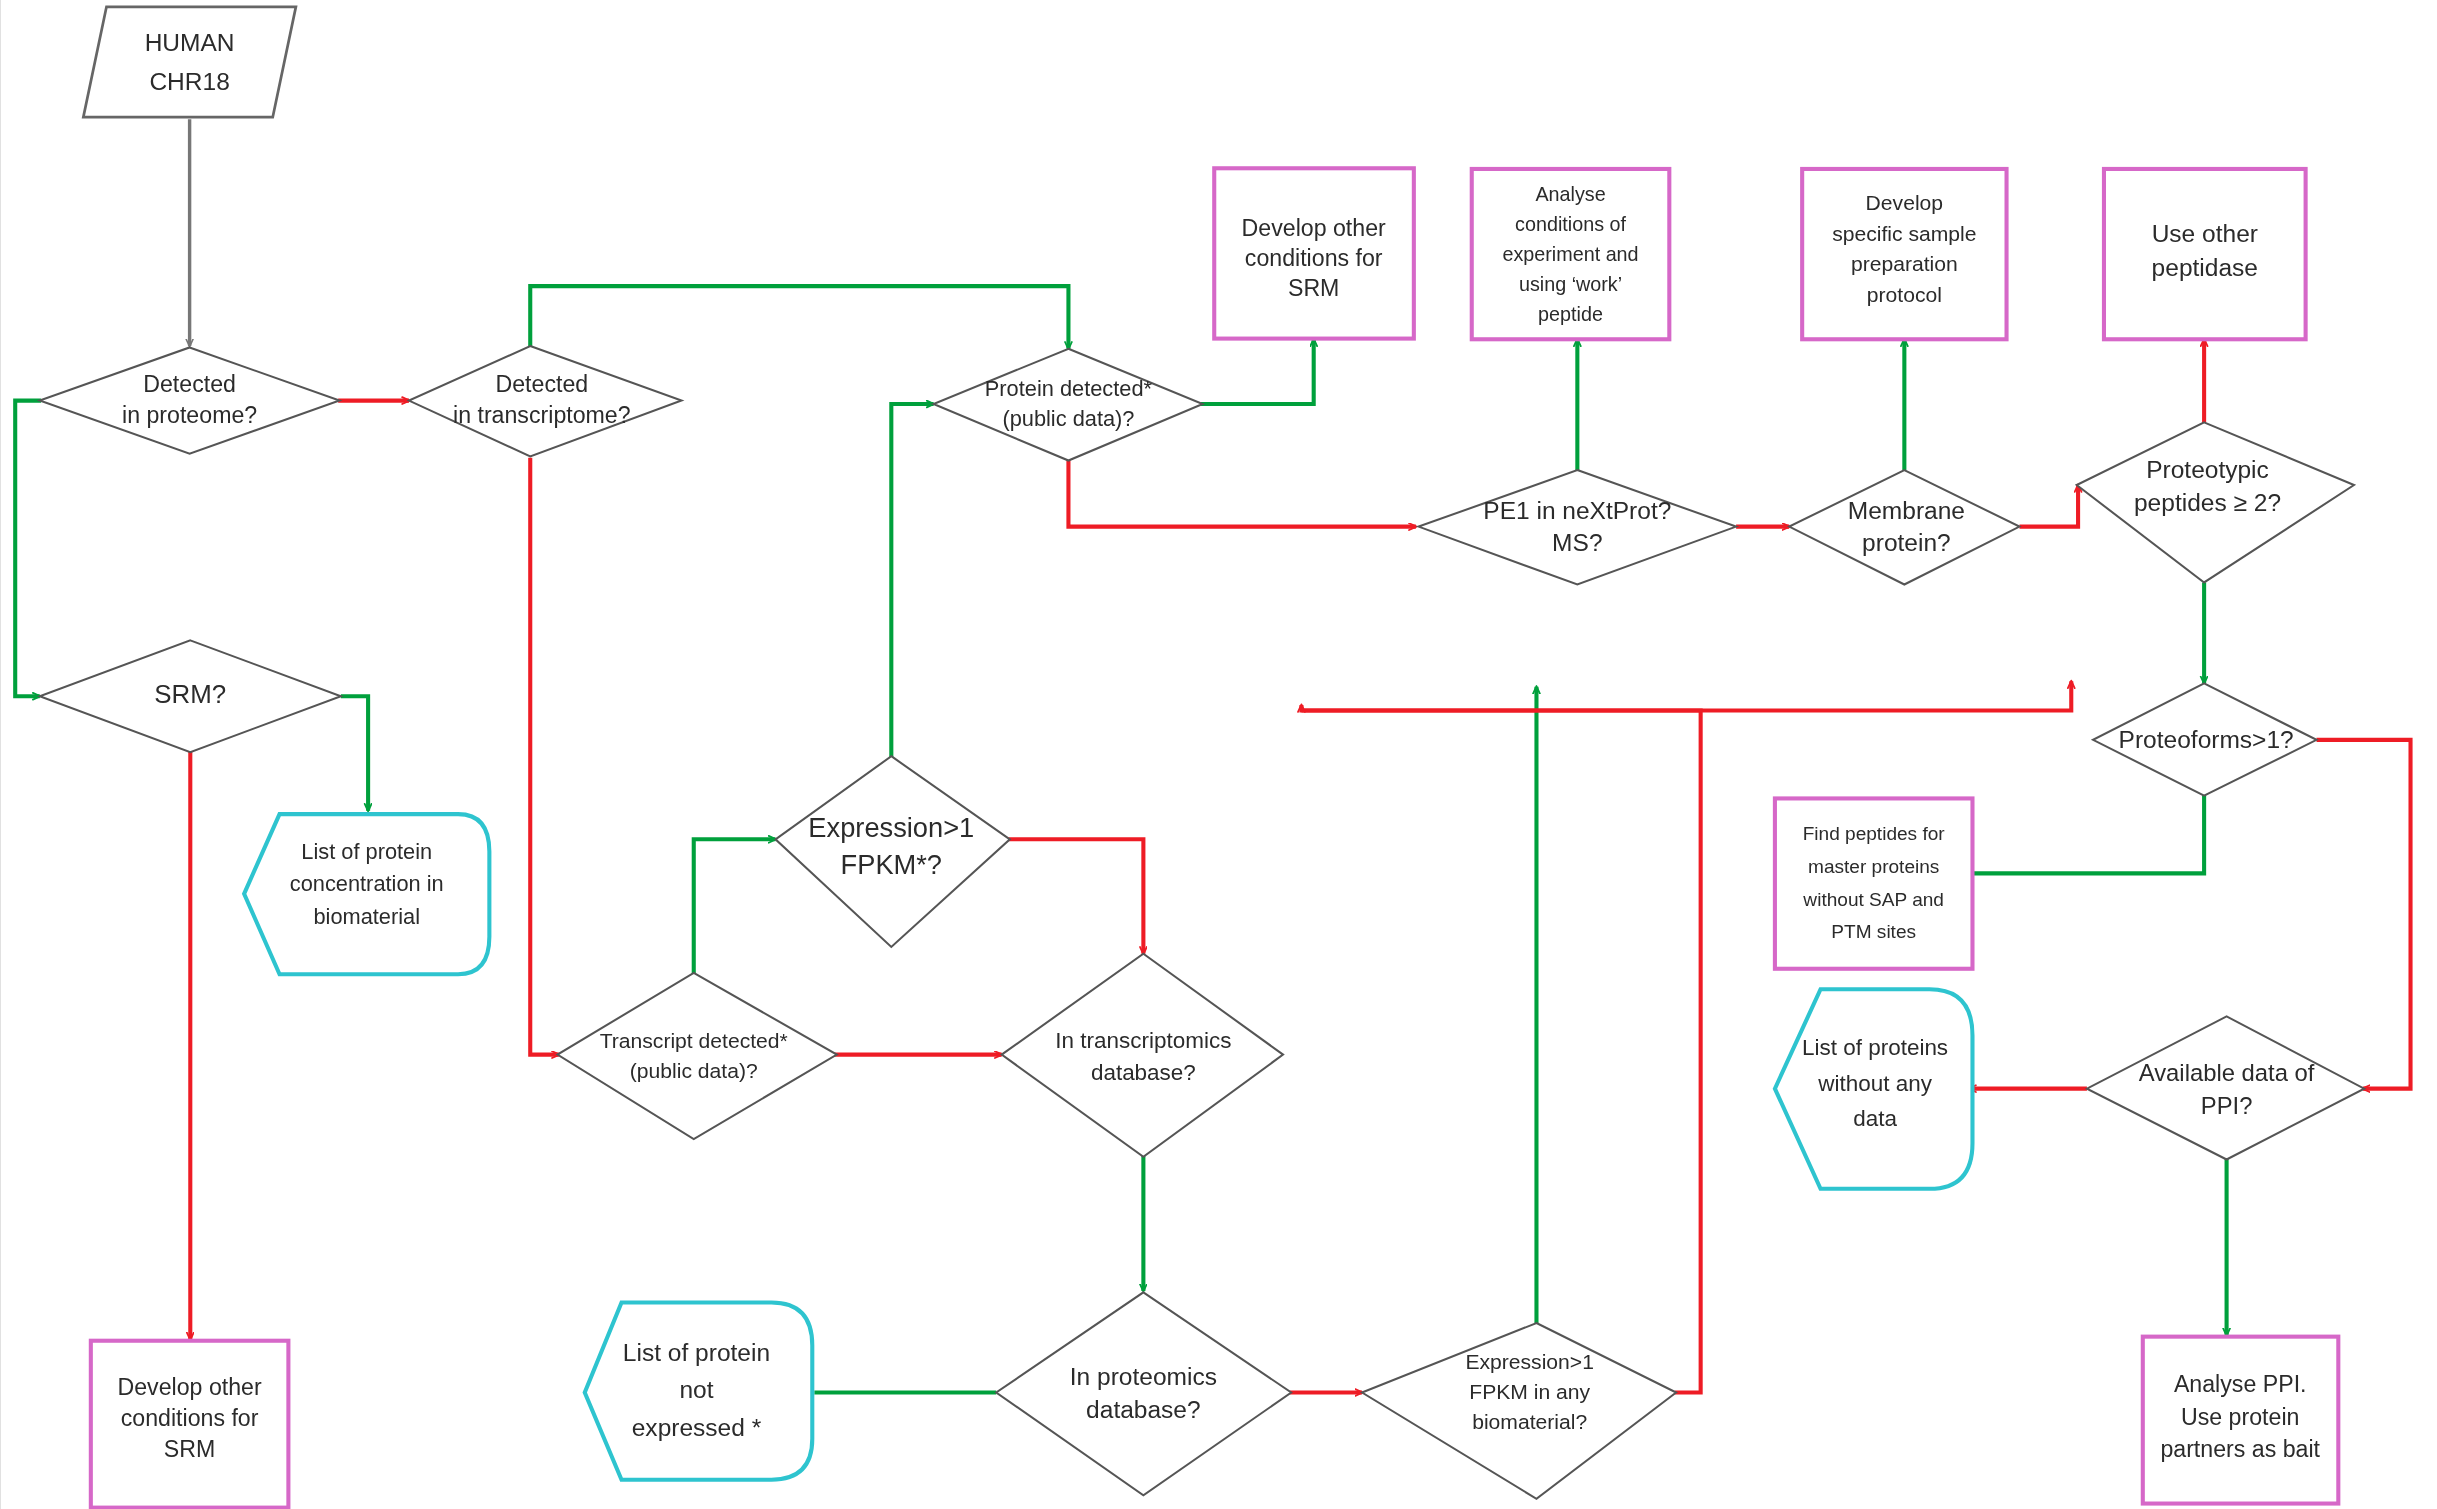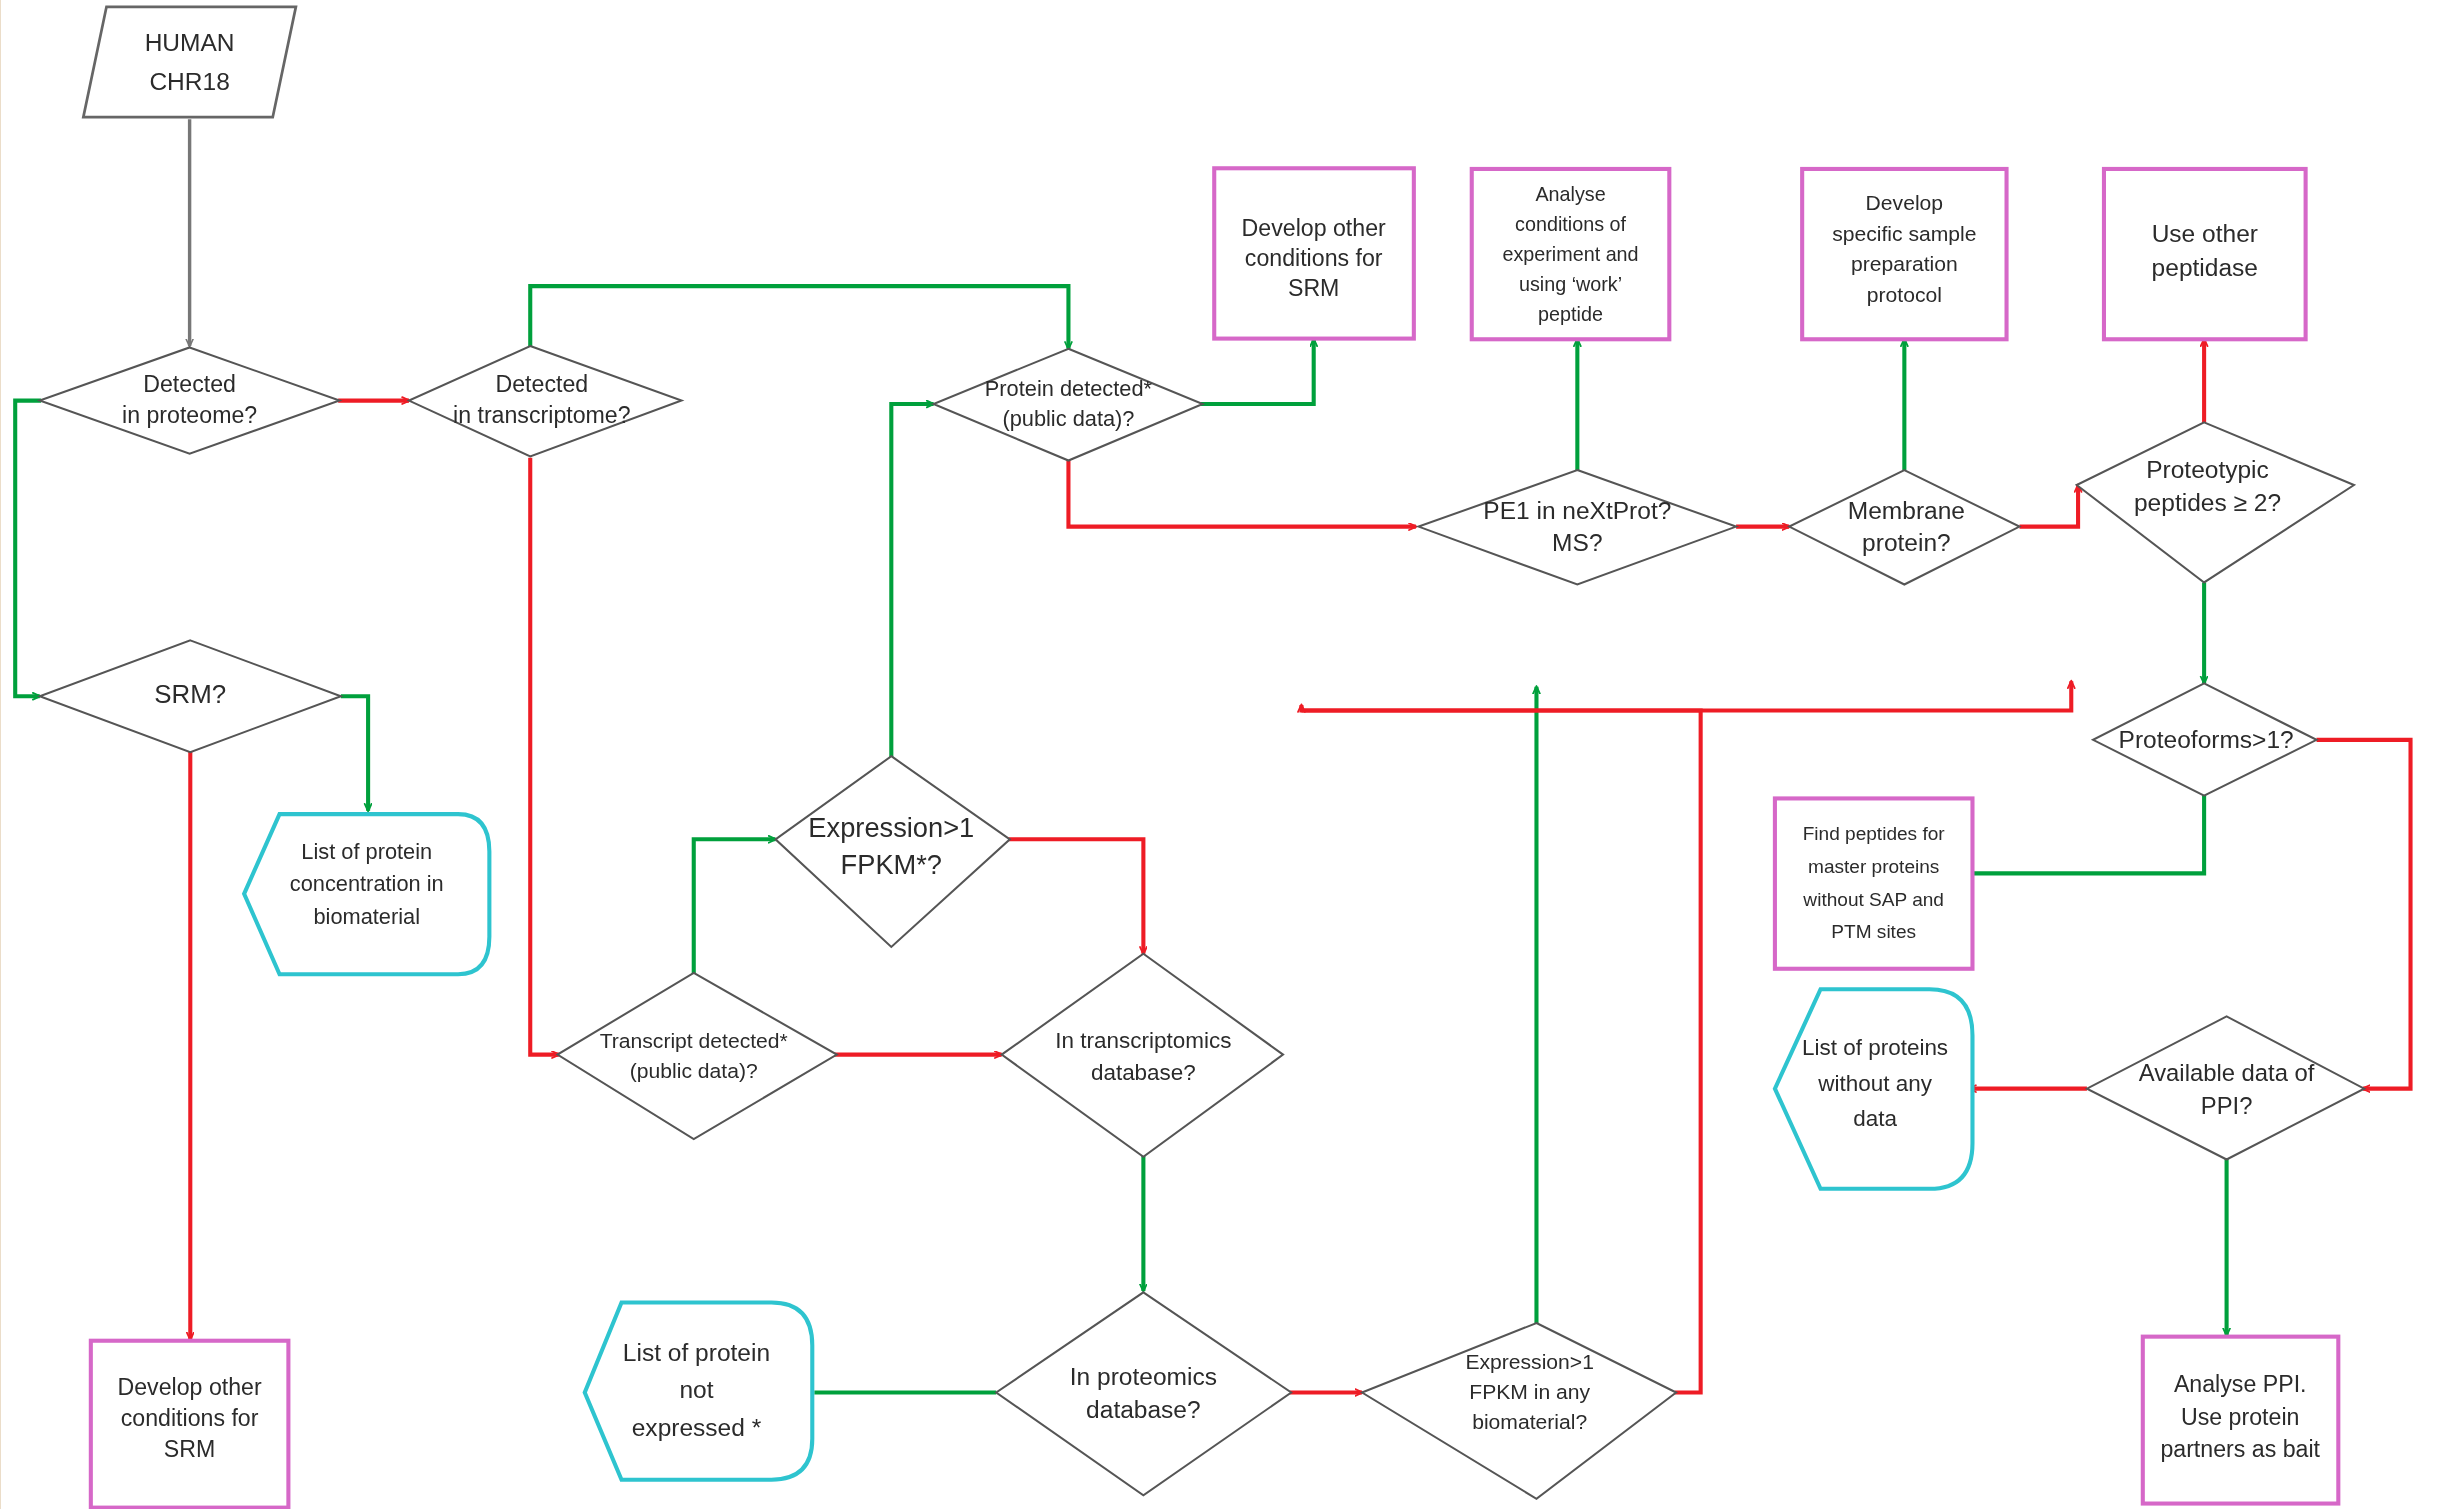--- a/index.html
+++ b/index.html
@@ -1,17 +1,17 @@
 <!DOCTYPE html>
 <html style="font-size:11px"><head>
 <meta charset="utf-8">
 <style>
   html,body{margin:0;padding:0;background:#ffffff;}
   body{font-family:"Liberation Sans",sans-serif;}
-  #stage{position:relative;width:2438px;height:1509px;background:#a16207;overflow:hidden;}
+  #stage{position:relative;width:2438px;height:1509px;background:#737373;overflow:hidden;}
   svg{position:absolute;top:0;left:0;width:2438px;height:1509px;}
   .nodetext{font-family:"Liberation Sans",sans-serif;fill:#2b2b2b;text-anchor:middle;dominant-baseline:middle;}
 </style>
 </head>
 <body>
 
 <div id="stage">
 <svg viewBox="0 0 3578 2215" xmlns="http://www.w3.org/2000/svg">
   <defs>
     <marker id="ahGreen" markerWidth="14" markerHeight="14" refX="11" refY="6" orient="auto" markerUnits="userSpaceOnUse">

